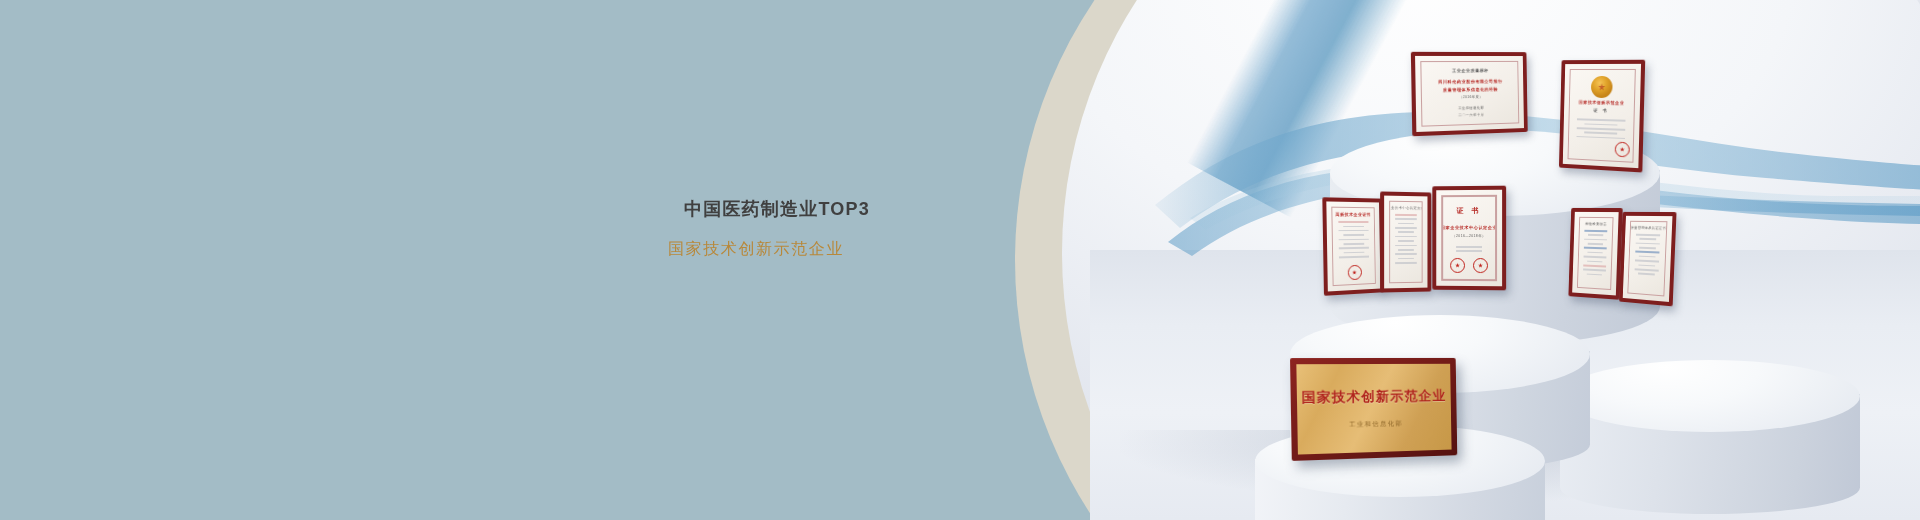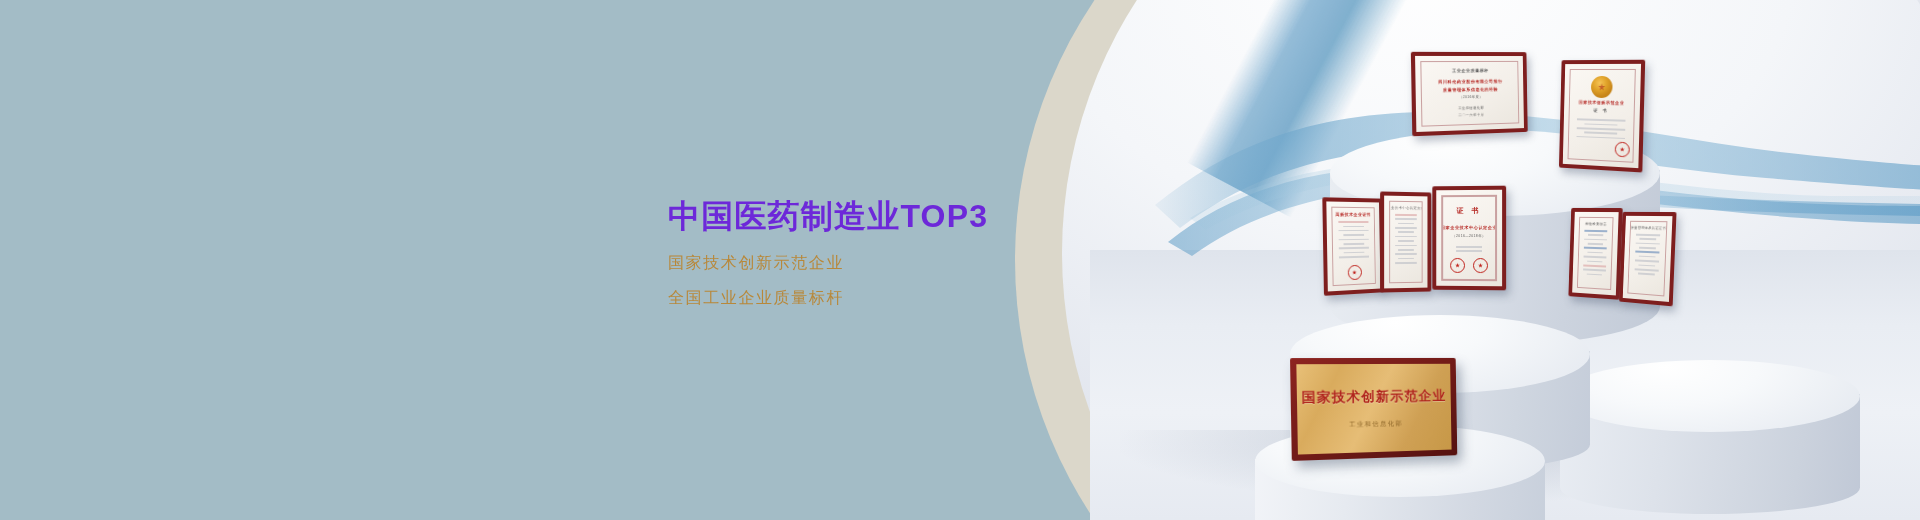--- a/index.html
+++ b/index.html
@@ -189,23 +189,23 @@
   }
   #plaque .pissuer{
     margin-top:14px;color:#8a6326;font-size:6.4px;letter-spacing:1.4px;white-space:nowrap;
   }
 
   
   #copy{
     position:absolute;left:668px;top:200px;z-index:20;
   }
   #copy .headline{
-    font-size:32px;font-weight:bold;color:#6d28d9;
+    font-size:18px;font-weight:bold;color:#404040;
     letter-spacing:1.2px;line-height:1;white-space:nowrap;
-    margin:0 0 23px 0;
+    margin:0 0 23px 16px;
   }
   #copy .sub{
     font-size:16px;color:#b8883a;letter-spacing:1.6px;
     line-height:1;white-space:nowrap;margin:0 0 19px 0;
   }
   #copy .sub:last-child{margin-bottom:0;}
 </style>
 </head>
 <body>
 
@@ -412,16 +412,15 @@
         <div class="pissuer">工业和信息化部</div>
       </div>
     </div>
 
     <div class="floor-shadow"></div>
   </div>
 
   <div id="copy">
     <div class="headline">中国医药制造业TOP3</div>
     <div class="sub">国家技术创新示范企业</div>
-    <div class="sub">全国工业企业质量标杆</div>
   </div>
 
 </div>
 
 </body></html>

